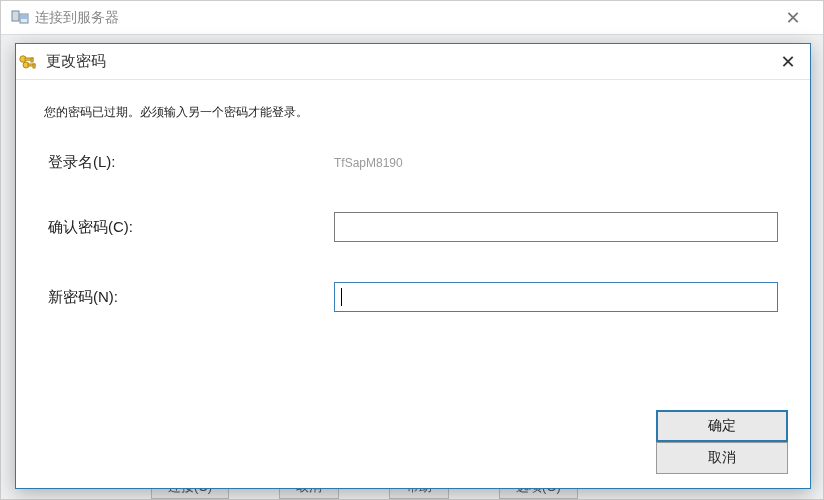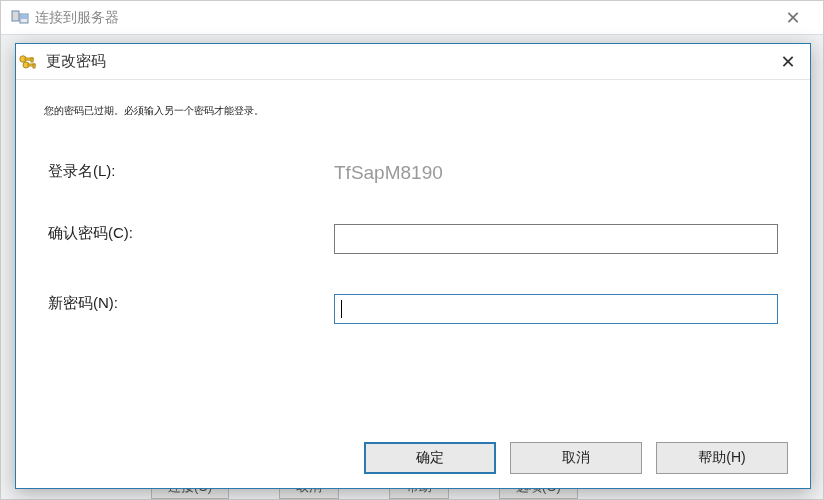--- a/index.html
+++ b/index.html
@@ -87,37 +87,38 @@
     .dlg-close {
       width: 40px; height: 28px;
       display:flex; align-items:center; justify-content:center;
       color:#333; font-size:18px;
     }
 
     .dlg-body {
       padding: 24px 28px 0 28px;
     }
     .dlg-message {
-      font-size: 10px;
+      font-size: 12px;
       color: #222;
-      margin-bottom: 44px;
+      margin-bottom: 32px;
     }
 
     .form-row {
       display: flex;
+      align-items: center;
       margin-bottom: 40px;
     }
     .form-label {
       width: 290px;
       font-size: 15px;
       color: #222;
       padding-left: 4px;
     }
     .form-value-readonly {
-      font-size: 19px;
+      font-size: 12px;
       color: #9a9a9a;
     }
     .form-input {
       width: 444px;
       height: 30px;
       border: 1px solid #7a7a7a;
       padding: 2px 6px;
       font-size: 14px;
       background: #fff;
     }
@@ -130,21 +131,21 @@
       width: 1px; height: 18px;
       background: #000;
     }
     .input-wrap { position: relative; width: 444px; }
 
     .dlg-footer {
       position: absolute;
       bottom: 14px;
       right: 22px;
       display: flex;
-      gap: 14px;
+      flex-direction: column;
     }
     .btn {
       min-width: 132px;
       height: 32px;
       background: #e9e9e9;
       border: 1px solid #9a9a9a;
       font-size: 14px;
       color: #222;
       display:flex; align-items:center; justify-content:center;
       font-family: inherit;
@@ -221,16 +222,15 @@
         <div class="input-wrap">
           <input type="password" class="form-input active" value="" style="">
           <div class="caret" style="left:7px; top:6px;"></div>
         </div>
       </div>
     </div>
 
     <div class="dlg-footer">
       <button class="btn default">确定</button>
       <button class="btn">取消</button>
-      <button class="btn">帮助(H)</button>
     </div>
   </div>
 </div>
 
 </body></html>

